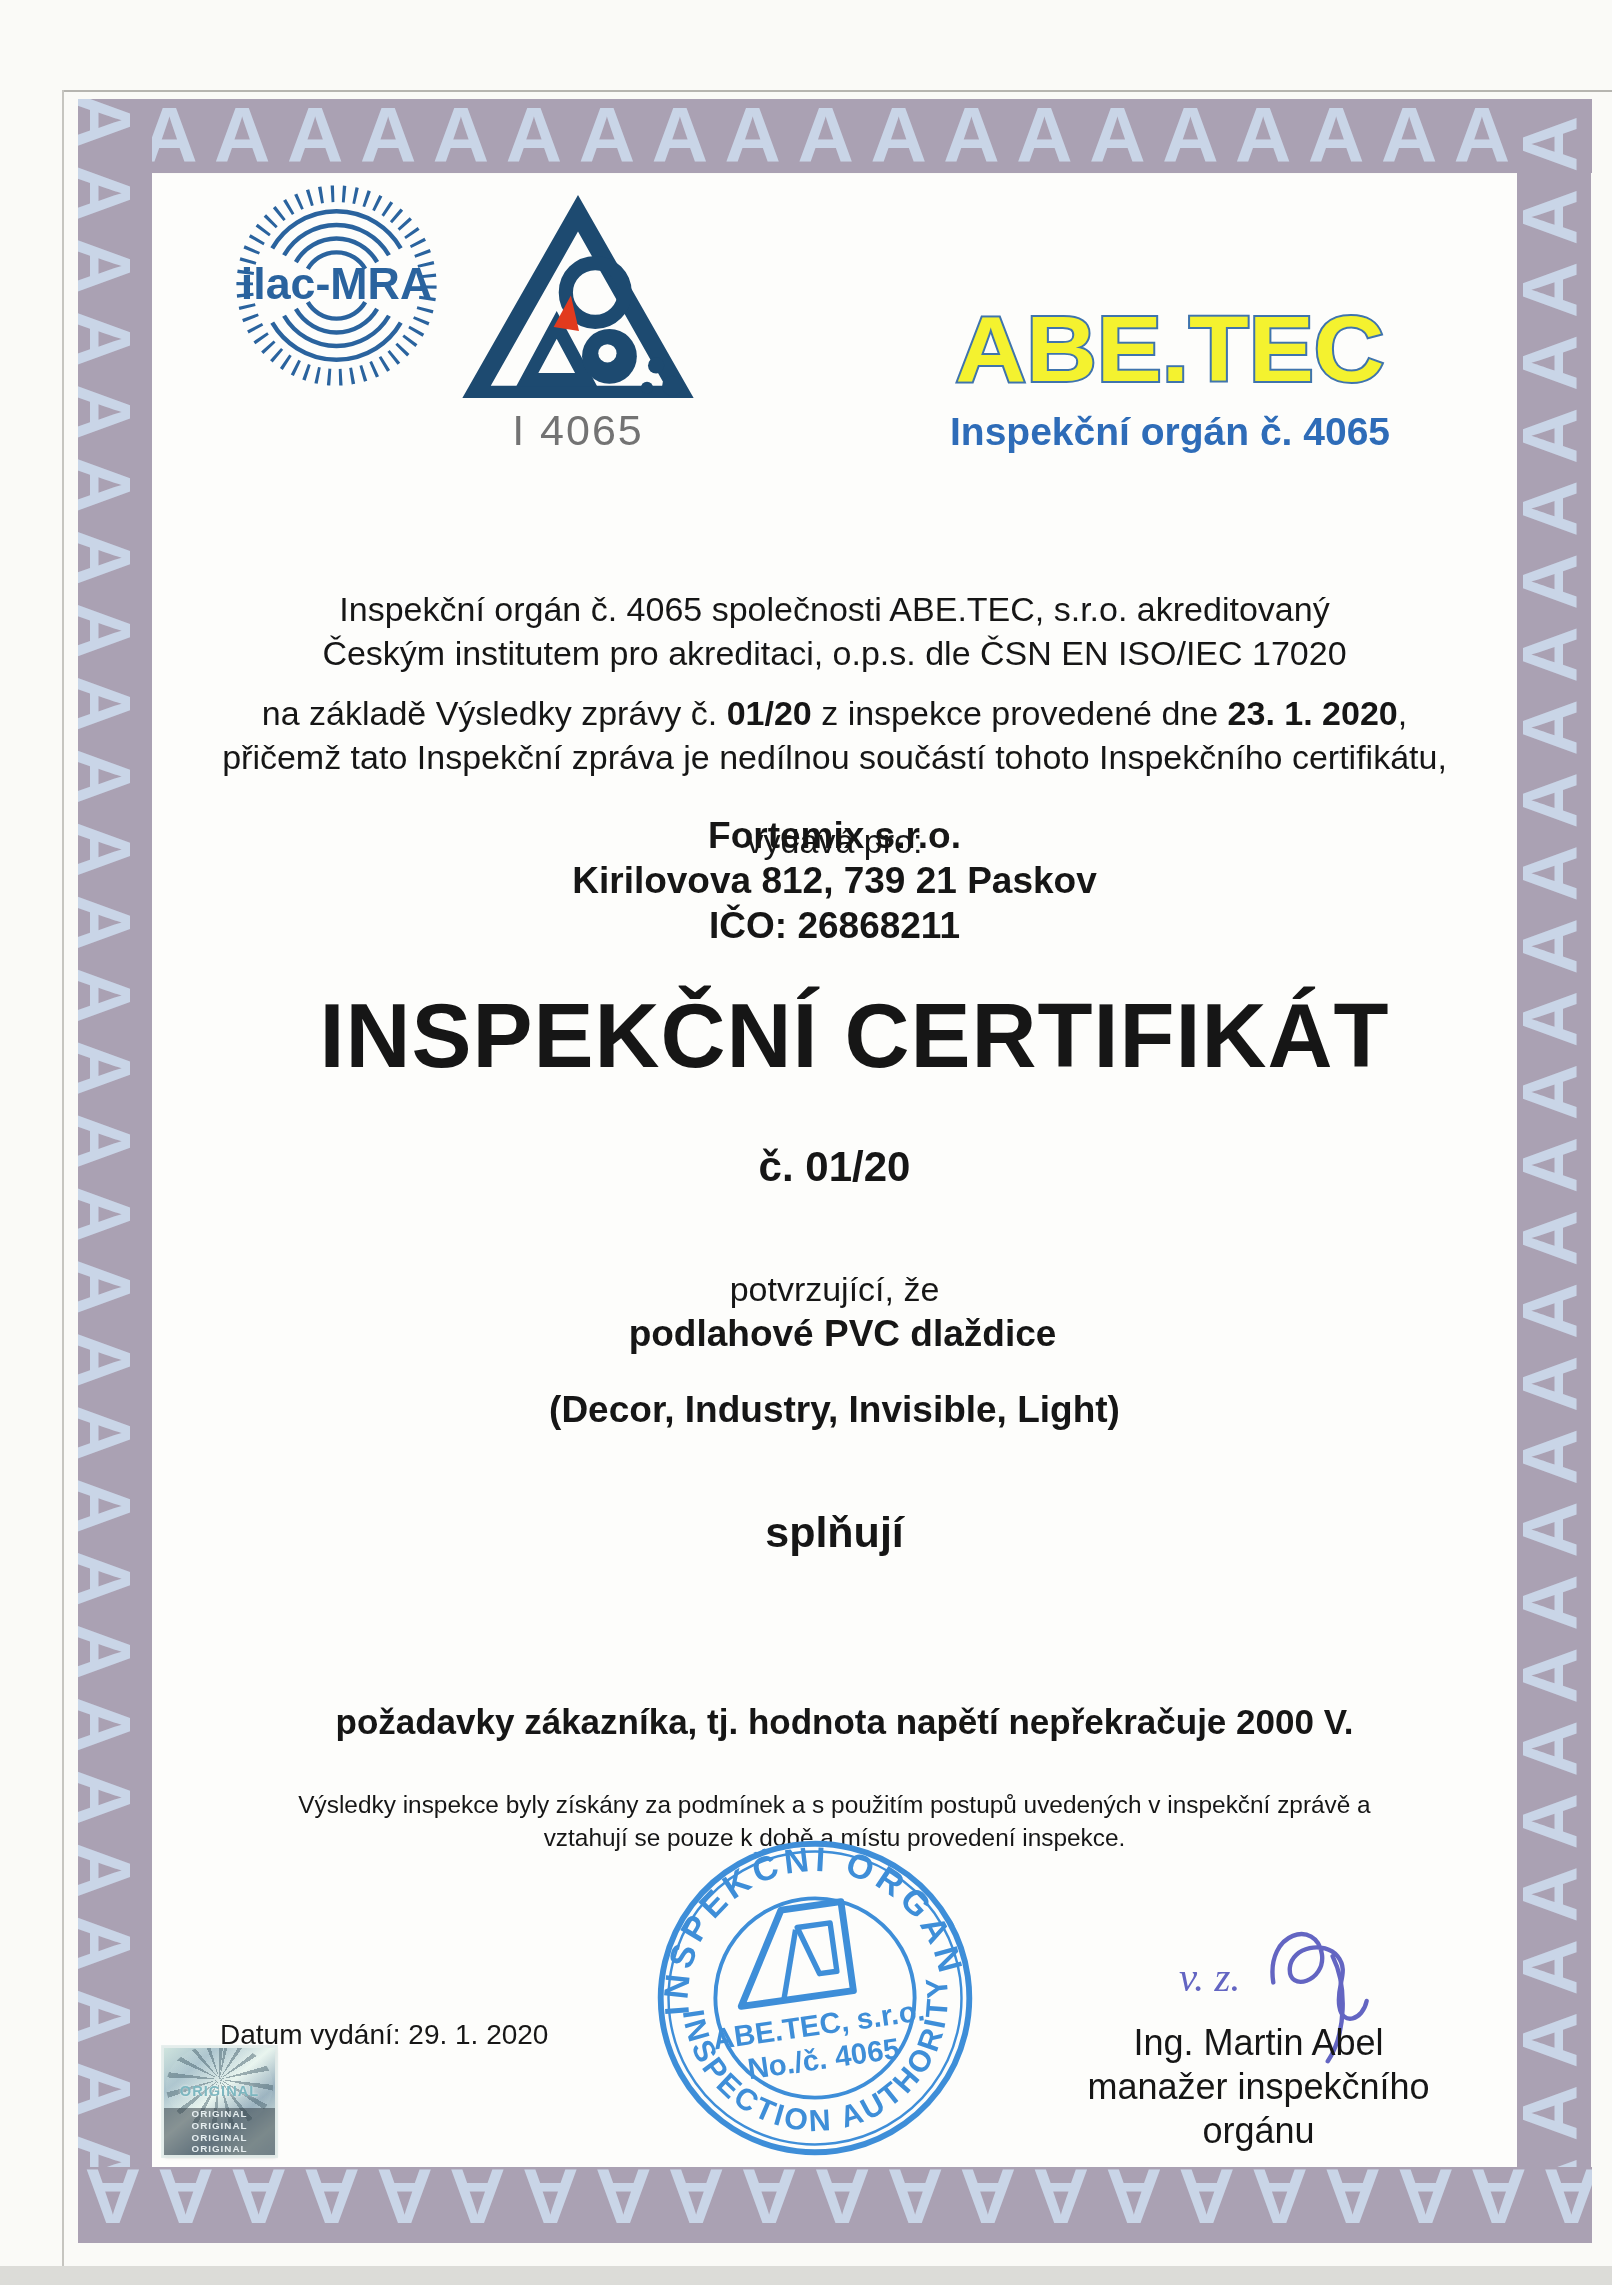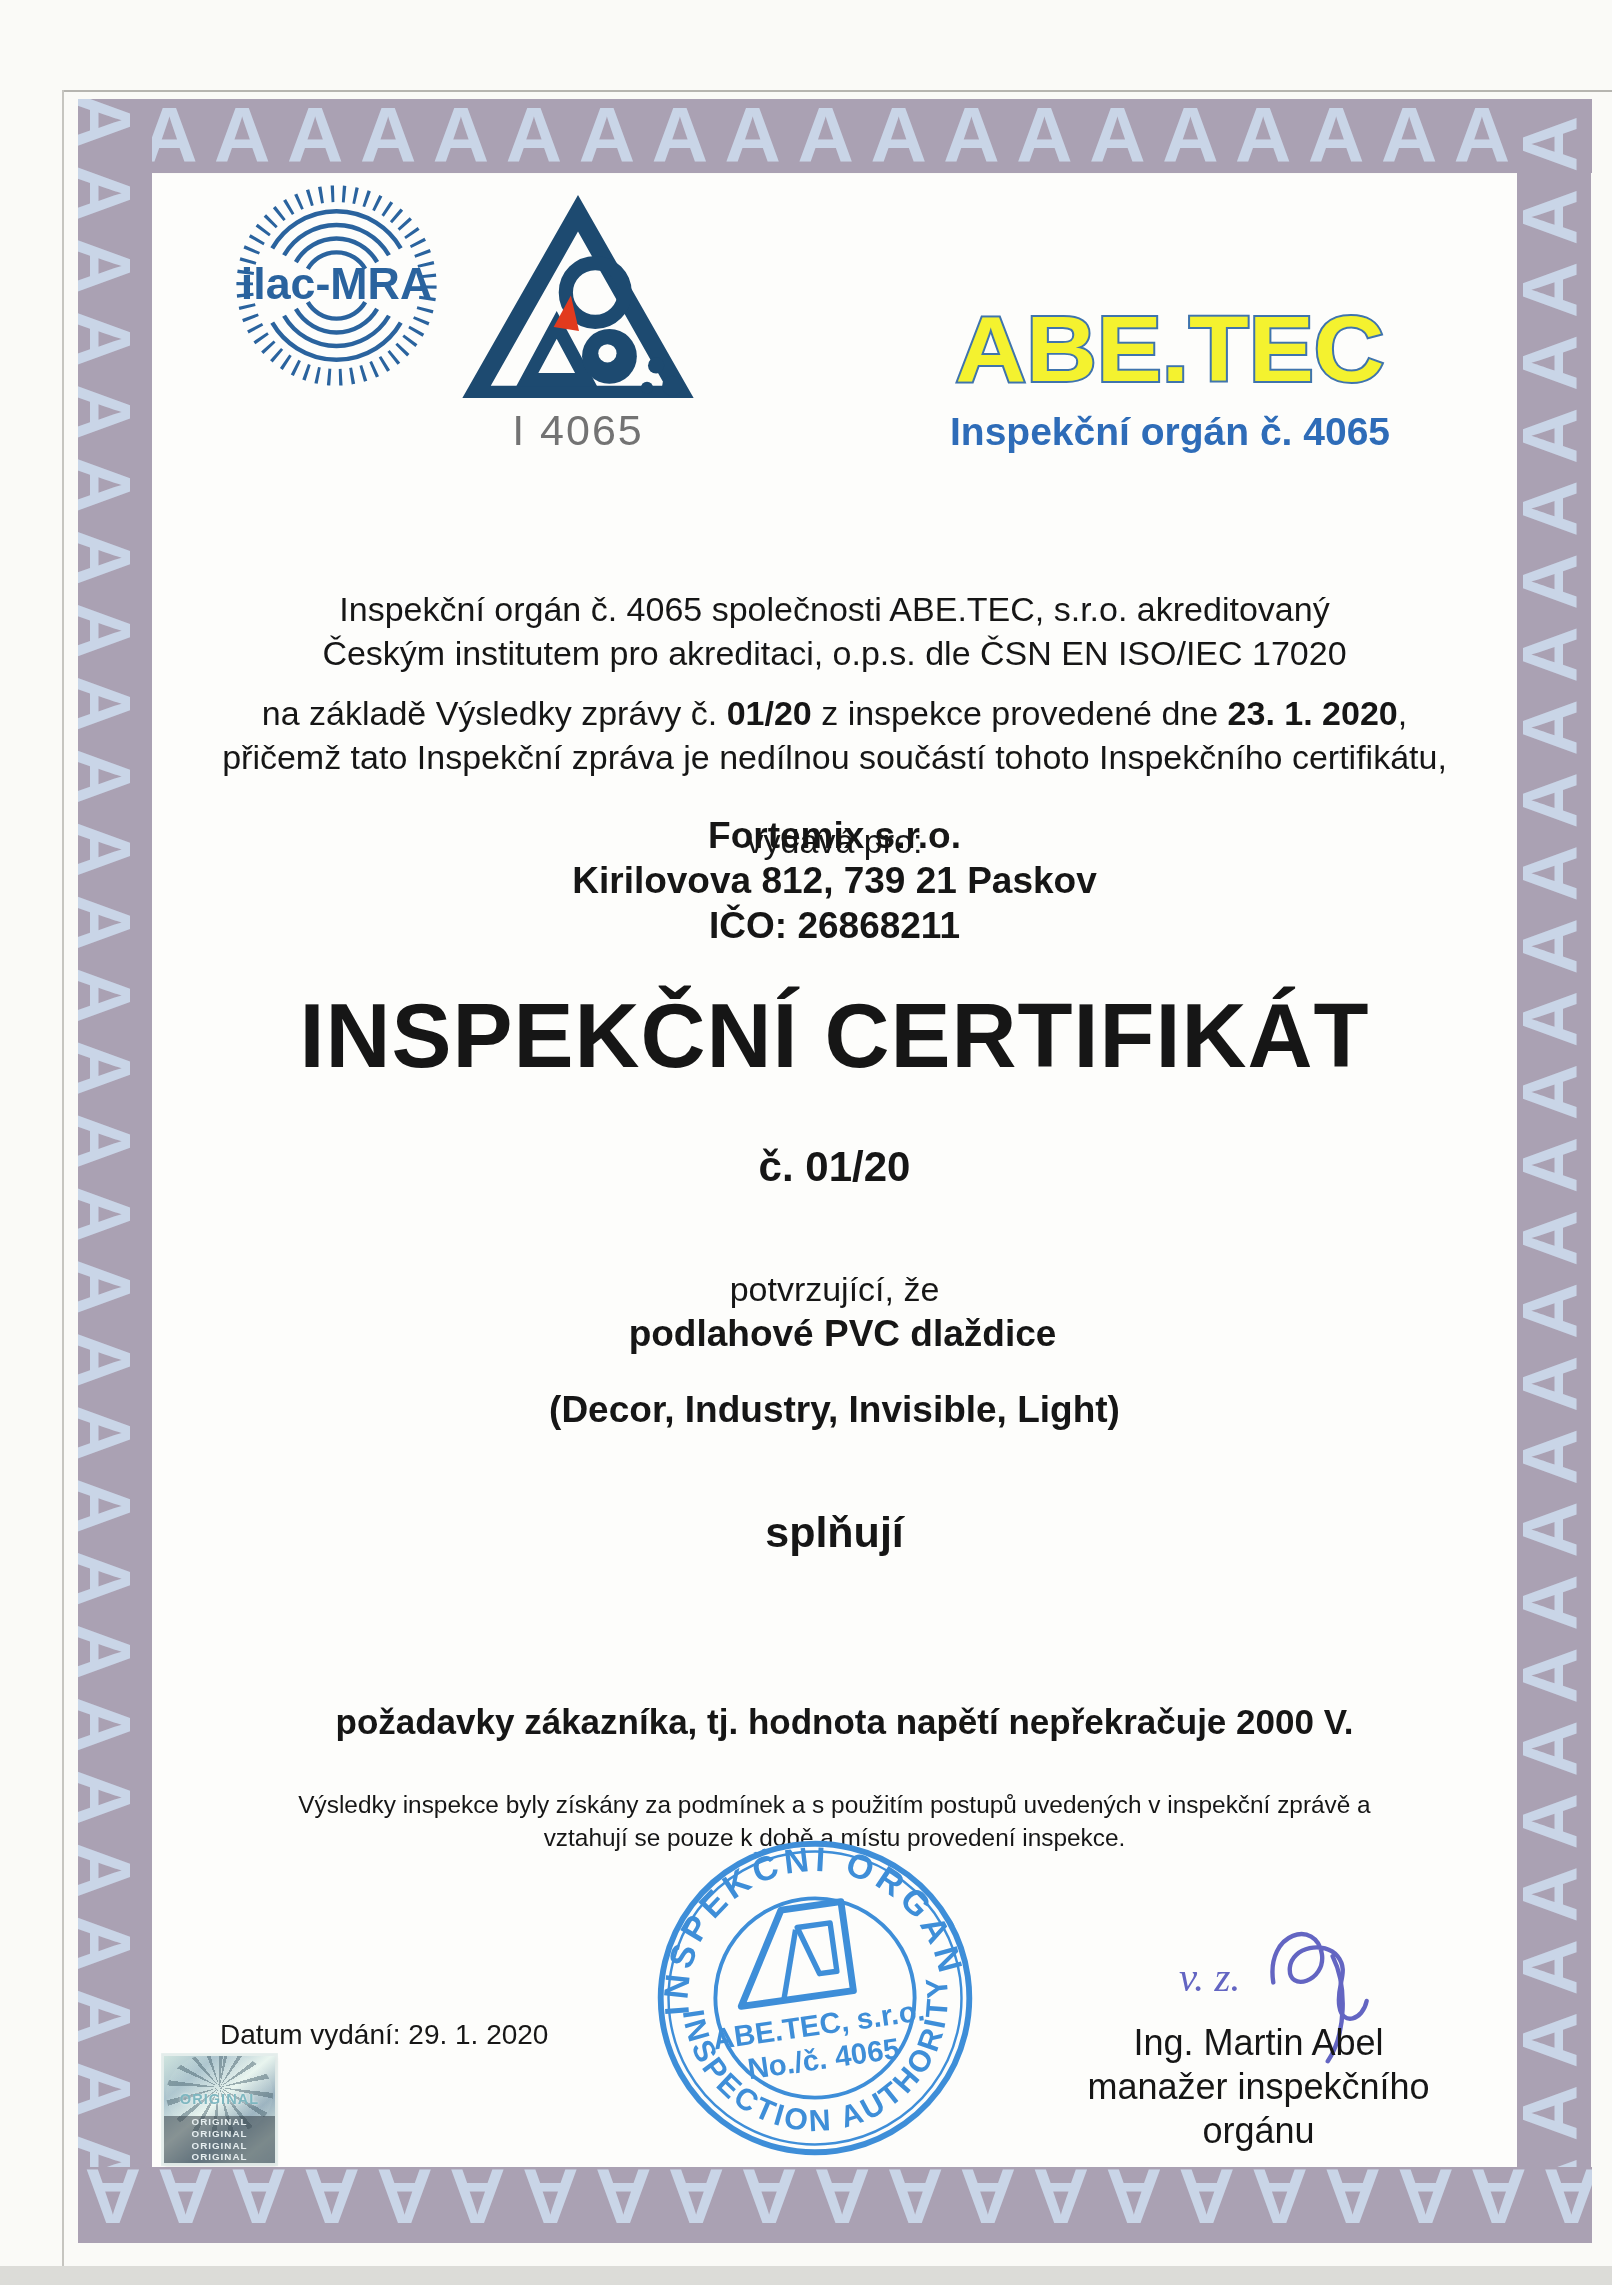--- a/index.html
+++ b/index.html
@@ -25,36 +25,35 @@
   .band-left{left:78px; top:99px; width:74px; height:2144px;}
   .band-right{left:1517px; top:99px; width:74px; height:2144px;}
   .band-bottom .band-strip{transform:rotate(180deg); transform-origin:50% 46%;}
   .band-left  .band-strip{transform-origin:0 0; transform:rotate(90deg) translateY(-78px); width:2341px;}
   .band-right .band-strip{transform-origin:0 0; transform:rotate(-90deg) translateX(-2341px); width:2341px;}
   .inner-area{left:152px; top:174px; width:1365px; height:1993px; background:#fdfdfb;}
   
   .cblock{left:152px; width:1365px; text-align:center;}
   .t35{font-size:34px; line-height:44px;margin-top:36px;}
   .t38b{font-size:37px; line-height:45px; font-weight:bold;}
-  .title{font-size:90px; font-weight:bold; letter-spacing:1px; line-height:98px;}
+  .title{font-size:90px; font-weight:bold; letter-spacing:1px; line-height:98px;padding-left:20px;}
   .num{font-size:42px; font-weight:bold;}
   .t36b{font-size:35px; font-weight:bold;padding-left:10px;}
   .t44b{font-size:43px; font-weight:bold;}
   .small{font-size:24.4px; line-height:33px;}
   .abetec-sub{font-size:39px; font-weight:bold; color:#2e6cb8;}
   .cia-caption{font-size:43px; font-weight:normal; color:#737373; letter-spacing:2px;}
   .date-line{font-size:28px;}
   .signer{font-size:36px; line-height:44px; text-align:center;}
   
   .holo{
     left:164px; top:2048px; width:111px; height:107px;
     background:linear-gradient(140deg,#cfe4de 0%,#a9c2cc 22%,#e9f5ef 45%,#96aebc 66%,#cfe0dc 85%,#b7ccd4 100%);
     box-shadow:0 0 0 2.9px rgba(225,235,233,.9), 1px 2px 2.9px rgba(60,60,60,.4);
     overflow:hidden;
-    margin-top:8px;
   }
   .holo-burst{
     position:absolute; left:2px; top:-3.9px; width:107px; height:84px; border-radius:50%;
     background:repeating-conic-gradient(from 8deg at 50% 42%, rgba(80,105,115,.5) 0deg 6deg, rgba(235,248,243,.08) 6deg 22deg);
   }
   .holo-center{
     position:absolute; left:0; top:35px; width:100%; text-align:center;
     font-size:14.6px; font-weight:bold; letter-spacing:1px; color:rgba(120,180,190,.95);
     text-shadow:0 0 2.9px rgba(255,255,255,.8);
   }

